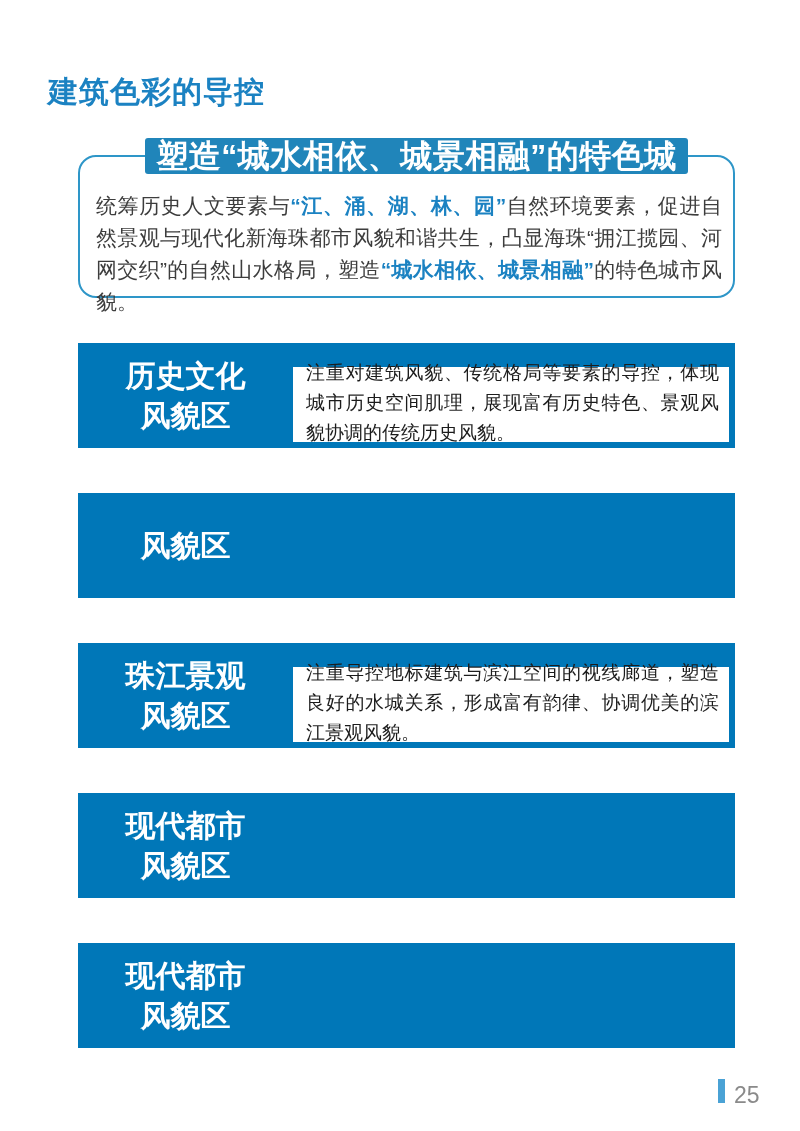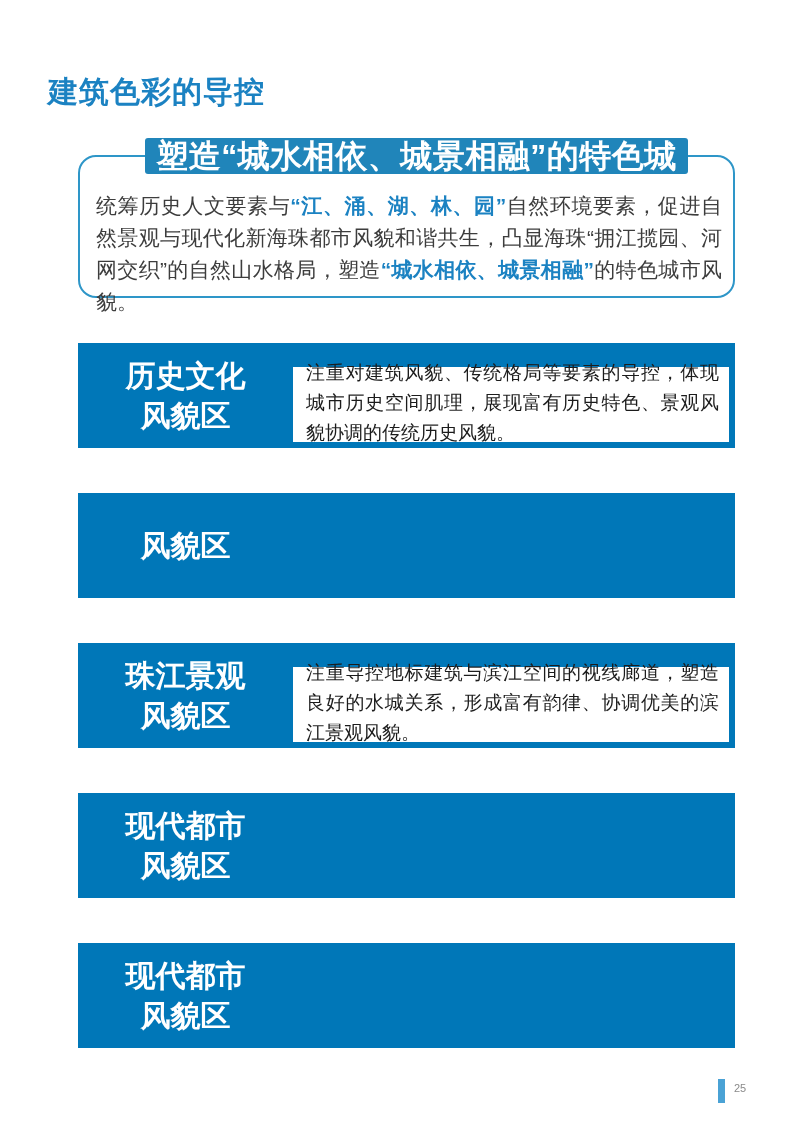--- a/index.html
+++ b/index.html
@@ -98,21 +98,21 @@
   
   .footer-bar {
     position: absolute;
     left: 718px; top: 1079px;
     width: 7px; height: 24px;
     background: #4aa2d5;
   }
   .page-number {
     position: absolute;
     left: 734px; top: 1082px;
-    font-size: 11px;
+    font-size: 23px;
     color: #8a8a8a;
   }
 </style>
 </head>
 <body>
 
 <h1 class="page-title">建筑色彩的导控</h1>
 
 <div class="info-header">塑造“城水相依、城景相融”的特色城市风貌</div>
 

